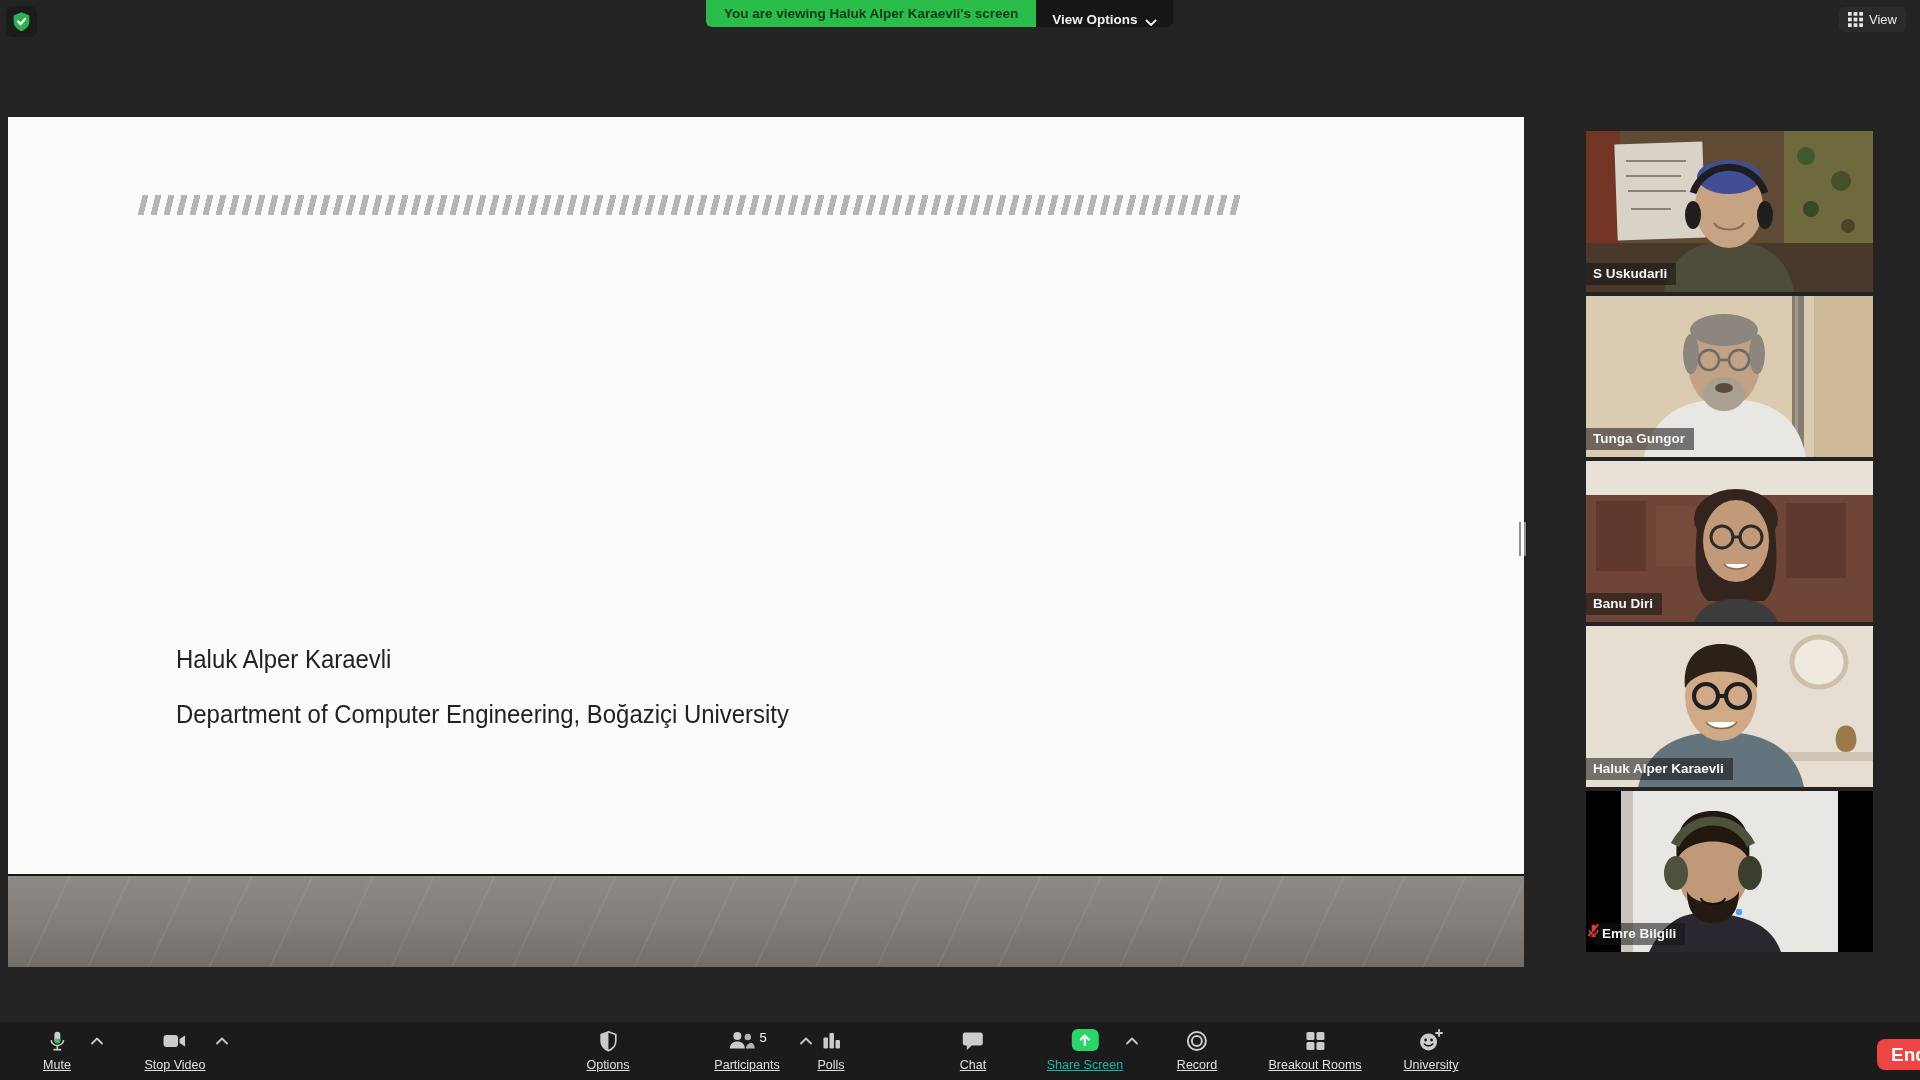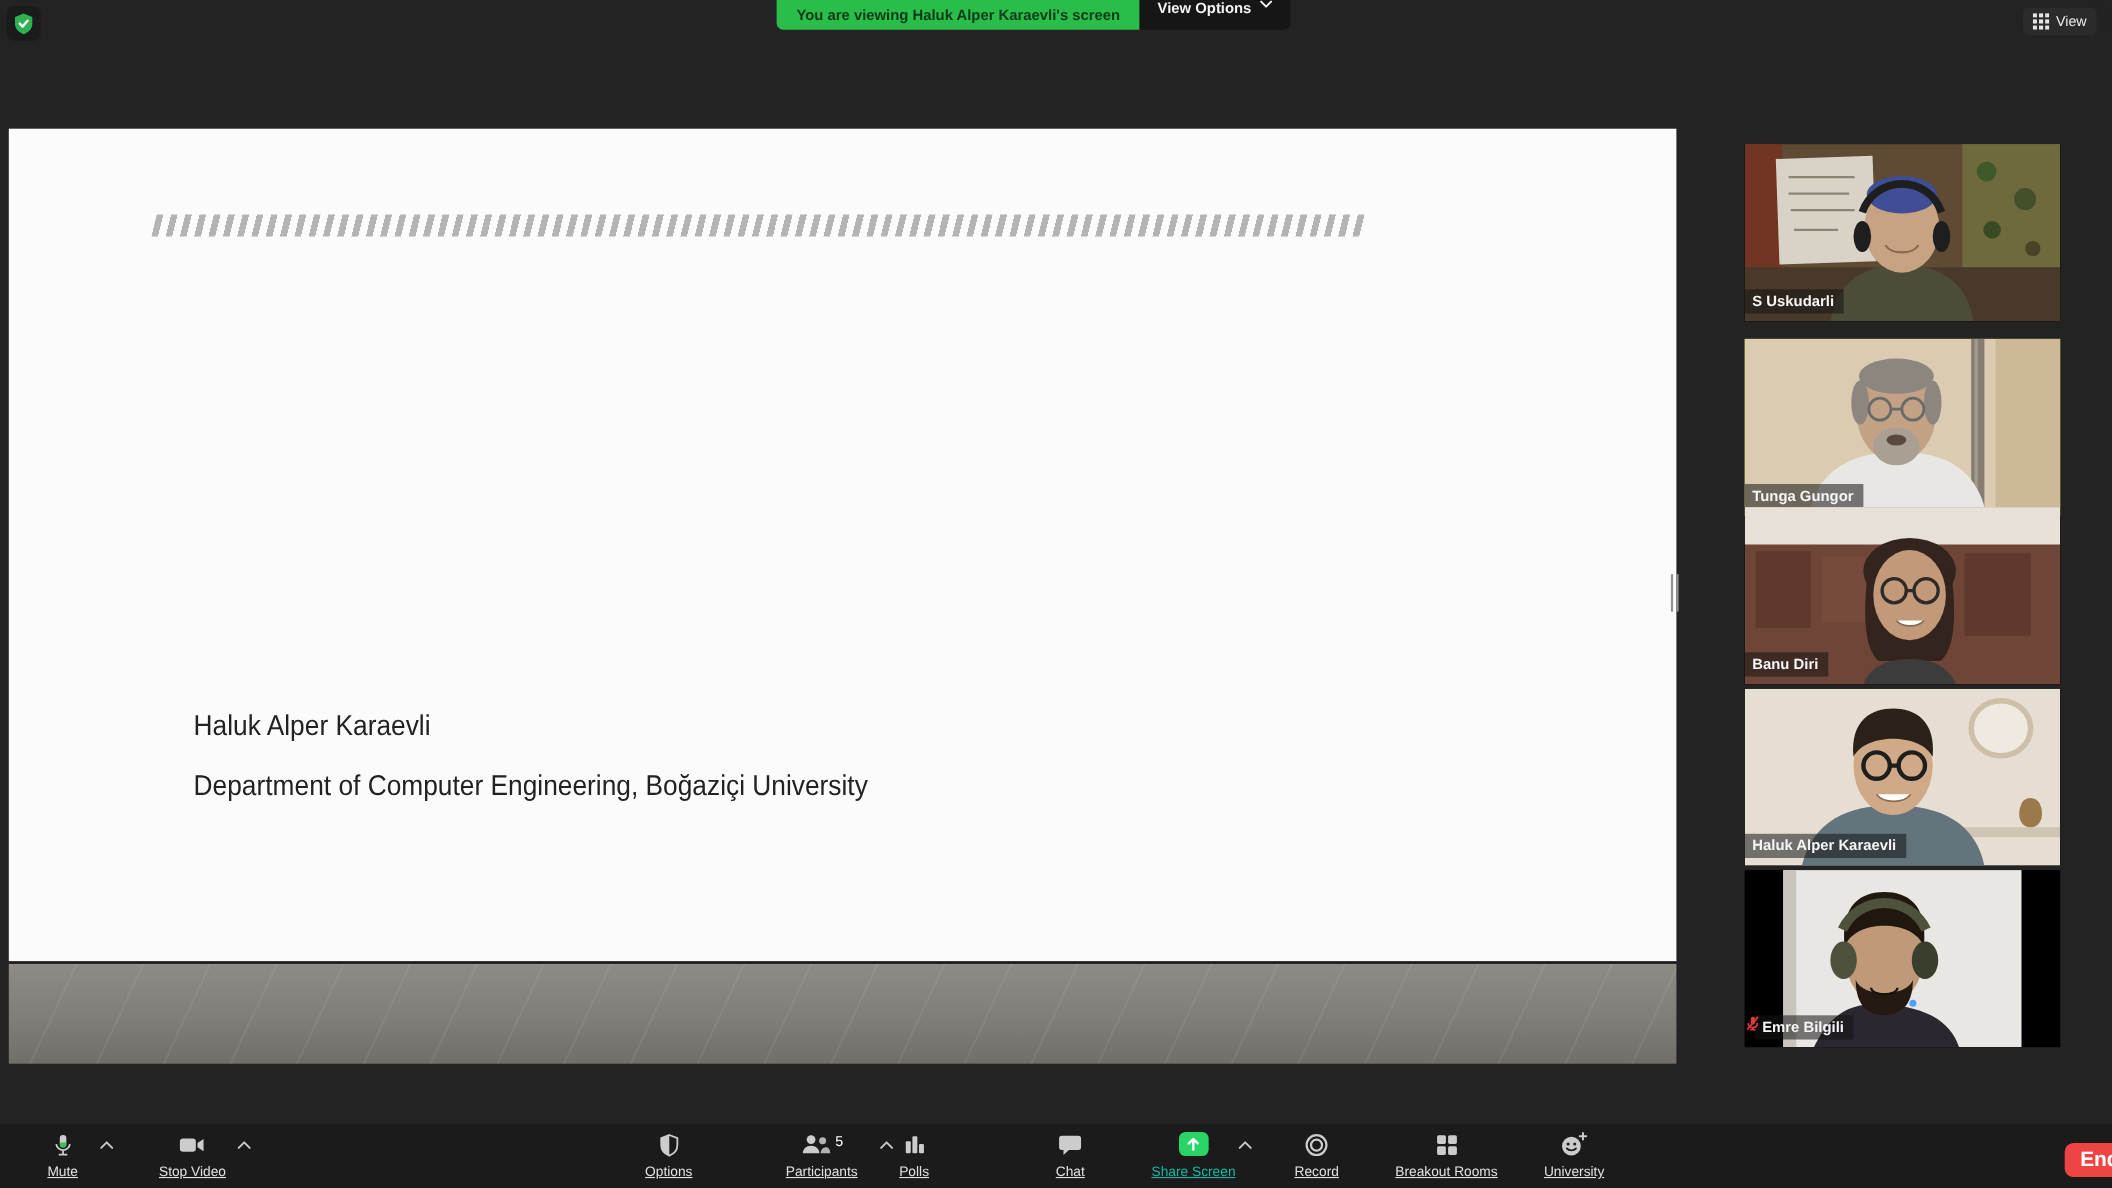--- a/index.html
+++ b/index.html
@@ -7,21 +7,21 @@
               font-family:"Liberation Sans", sans-serif; }
   .screen { position:relative; width:1920px; height:1080px; background:#232323;border-radius:25px; }
 
   
   .shield-btn { position:absolute; left:6px; top:6px; width:31px; height:31px;
     background:#1b1b1b; border-radius:7px; display:flex; align-items:center; justify-content:center; }
   .top-center { position:absolute; left:706px; top:0; display:flex; height:27px; }
   .banner { background:#2abd4a; color:#0e3a1c; font-size:13.5px; font-weight:bold;
     display:flex; align-items:center; padding:0 18px; border-radius:0 0 0 6px; white-space:nowrap; }
   .view-options { background:#161616; color:#f2f2f2; font-size:13.5px; font-weight:bold;
-    display:flex; align-items:flex-start; gap:7px; padding:0 16px; border-radius:0 0 6px 0; cursor:pointer; }
+    display:flex; align-items:flex-end; gap:7px; padding:0 16px; border-radius:0 0 6px 0; cursor:pointer; }
   .view-btn { position:absolute; right:14px; top:7px; height:25px; background:#2b2b2b;
     border-radius:5px; color:#ececec; font-size:13px; display:flex; align-items:center;
     gap:6px; padding:0 9px; cursor:pointer; }
 
   
   .share-area { position:absolute; left:8px; top:117px; width:1516px; height:850px; }
   .slide { position:absolute; left:0; top:0; width:1516px; height:757px; background:#fbfbfc; overflow:hidden; }
   .slashes { position:absolute; left:132px; top:78px; width:1104px; height:20px;
     transform:skewX(-14deg);
     background:repeating-linear-gradient(90deg,#b4b4b6 0 6px,transparent 6px 13px); }
@@ -39,21 +39,21 @@
     background:repeating-linear-gradient(115deg, rgba(255,255,255,0.06) 0 2px, transparent 2px 55px); }
 
   .drag-handle { position:absolute; left:1519px; top:522px; width:8px; height:34px;
     display:flex; gap:3px; cursor:col-resize; }
   .drag-handle span { width:2px; height:34px; background:#8f8f8f; }
 
   
   .tile { position:absolute; left:1586px; width:287px; height:161px; background:#000;
     overflow:hidden;font-weight:bold; }
   .tile svg { position:absolute; inset:0; }
-  .tile.active { outline:3px solid #d9e34f; outline-offset:-3px;margin-top:12px; }
+  .tile.active { outline:3px solid #d9e34f; outline-offset:-3px; }
   .name-label { position:absolute; left:0; bottom:7px; display:flex; align-items:center; }
   .name-label .txt { background:rgba(20,20,20,0.55); color:#f5f5f5; font-size:13.5px;
     padding:3px 9px 4px 7px; white-space:nowrap; }
   .pillarbox { position:absolute; left:35px; top:0; width:217px; height:161px; overflow:hidden; }
   .muted-ico { margin:0 2px 0 7px; display:flex; }
 
   
   .toolbar { position:absolute; left:0; top:1022px; width:1920px; height:58px; background:#1b1b1b; }
   .tb-btn { position:absolute; top:7px; transform:translateX(-50%); display:flex;
     flex-direction:column; align-items:center; gap:5px; cursor:pointer; }

